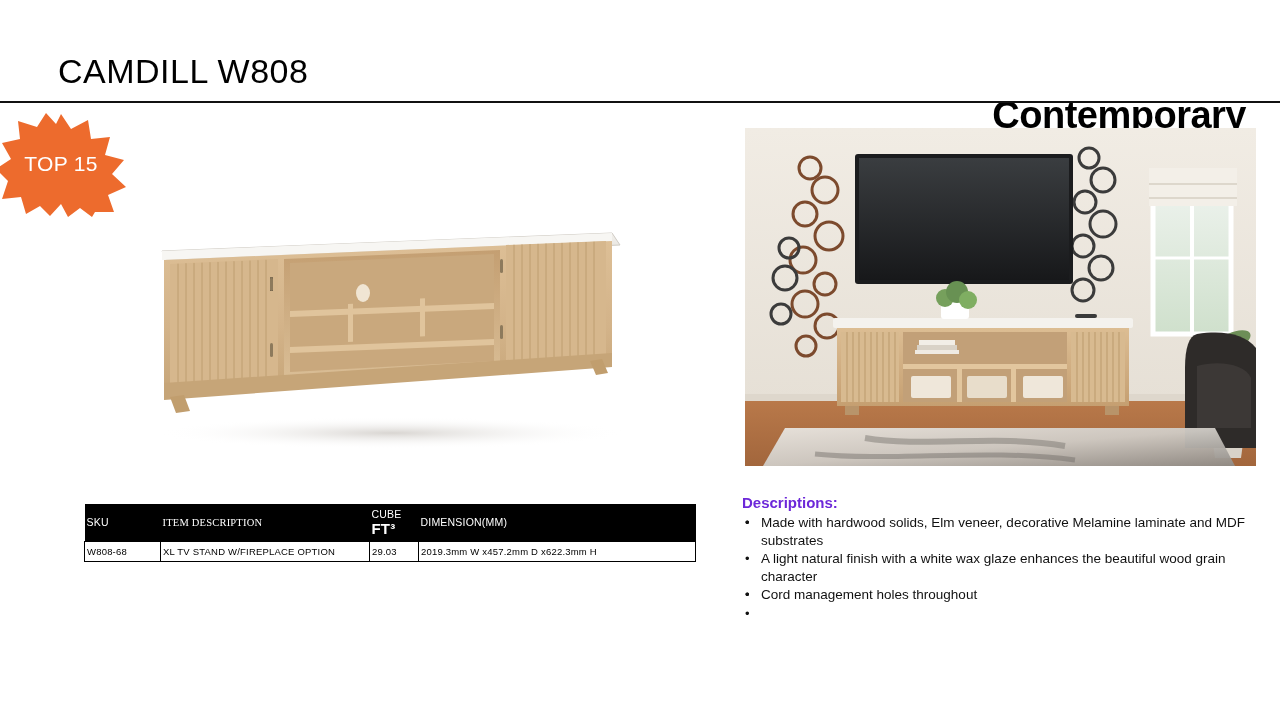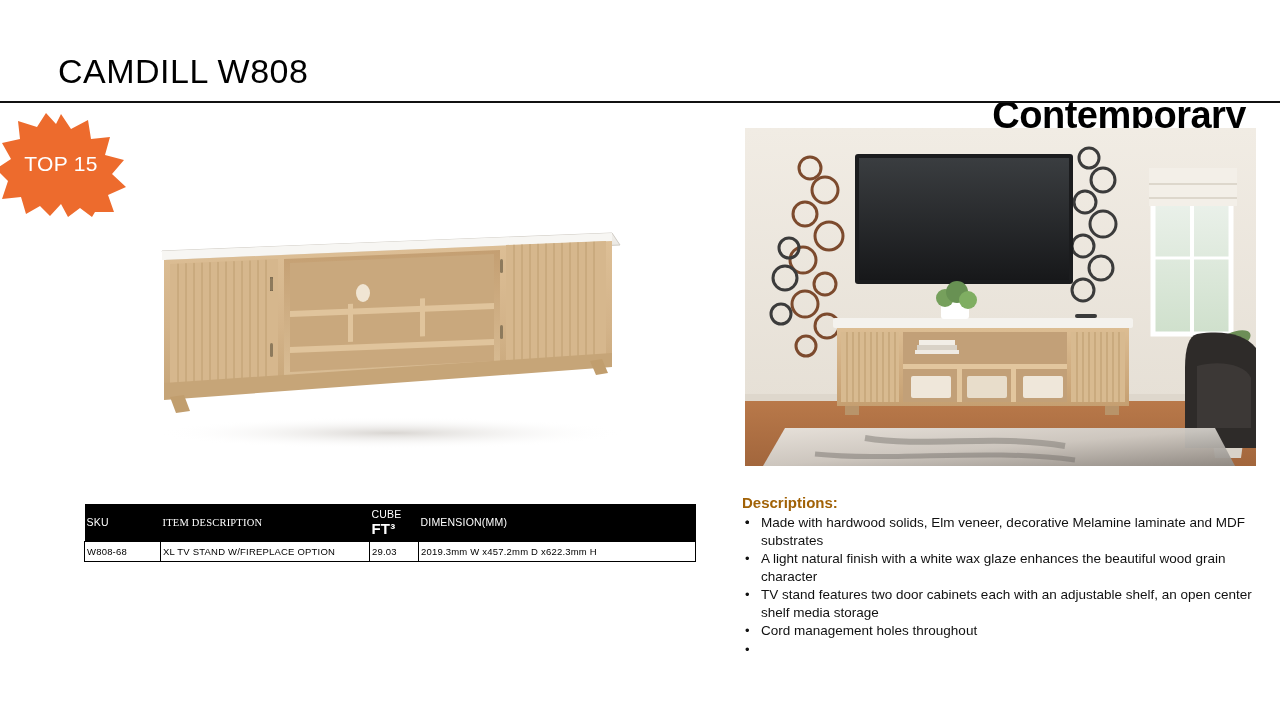--- a/index.html
+++ b/index.html
@@ -146,21 +146,21 @@
   
   .desc-block {
     position: absolute;
     left: 742px;
     top: 494px;
     width: 515px;
   }
   .desc-heading {
     font-size: 15px;
     font-weight: 700;
-    color: #a16207;
+    color: #6d28d9;
     margin: 0 0 3px 0;
   }
   .desc-list {
     list-style: none;
     margin: 0;
     padding: 0;
   }
   .desc-list li {
     position: relative;
     font-size: 13.5px;
@@ -448,21 +448,20 @@
     <li>
       <span class="bullet">•</span>
       <span>Made with hardwood solids, Elm veneer, decorative Melamine laminate and MDF substrates</span>
     </li>
     <li>
       <span class="bullet">•</span>
       <span>A light natural finish with a white wax glaze enhances the beautiful wood grain character</span>
     </li>
     <li>
       <span class="bullet">•</span>
-      <span>TV stand features two door cabinets each with an adjustable shelf, an open center shelf media storage</span>
     </li>
     <li>
       <span class="bullet">•</span>
       <span>Cord management holes throughout</span>
     </li>
     <li>
       <span class="bullet">•</span>
     </li>
   </ul>
 </div>

